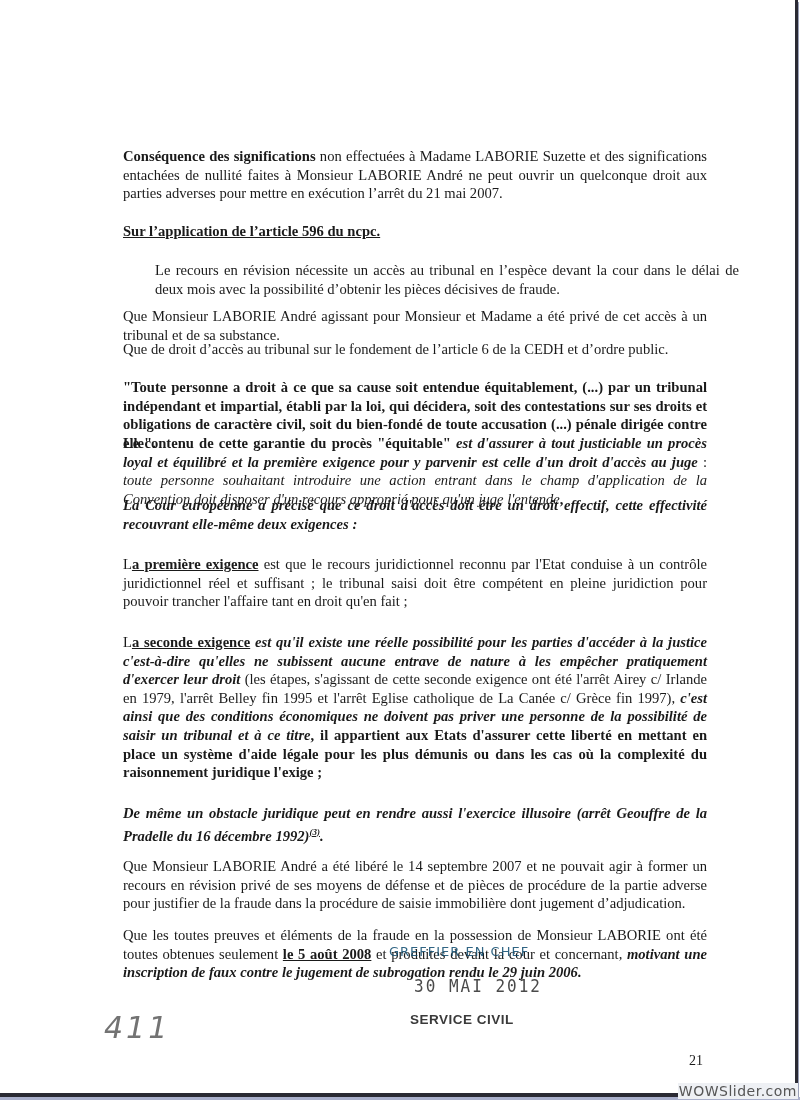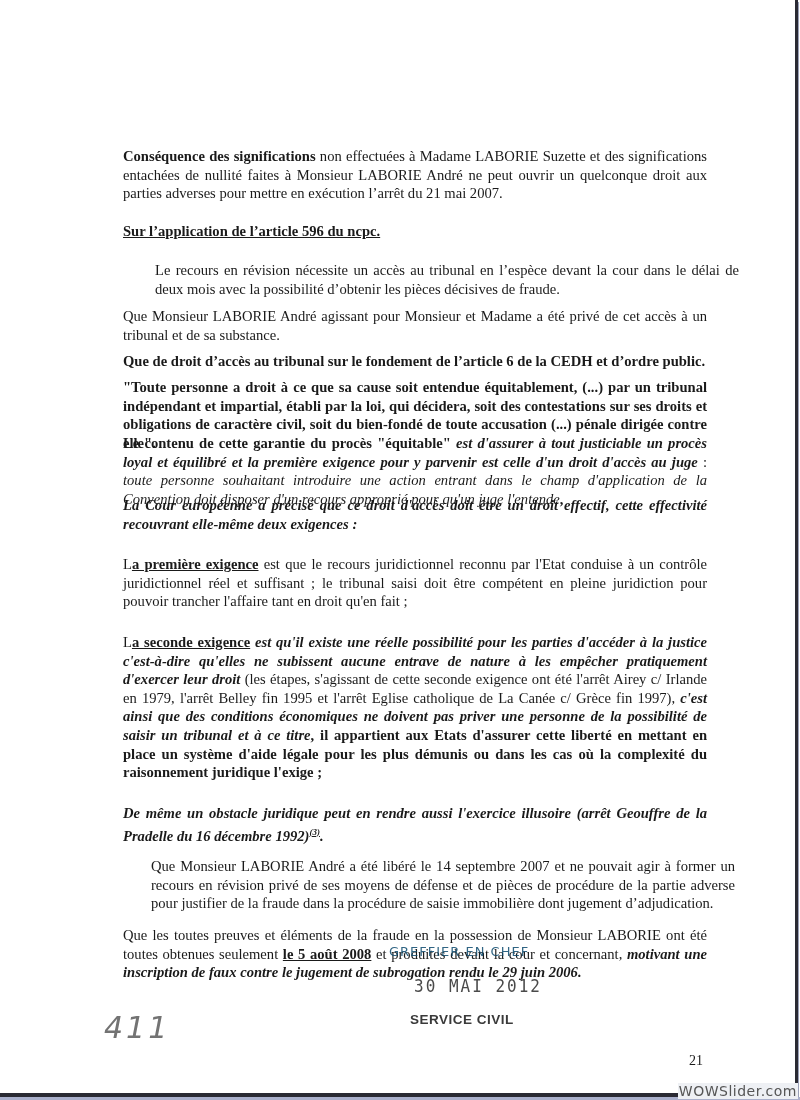--- a/index.html
+++ b/index.html
@@ -68,35 +68,35 @@
   <div class="content">
 
     <p class="para" style="top:147px;"><span class="b">Conséquence des significations</span><span> non effectuées à Madame LABORIE Suzette et des significations entachées de nullité faites à Monsieur LABORIE André ne peut ouvrir un quelconque droit aux parties adverses pour mettre en exécution l’arrêt du 21 mai 2007.</span></p>
 
     <p class="para left b u" style="top:222px;">Sur l’application de l’article 596 du ncpc.</p>
 
     <p class="para" style="top:261px;margin-left:32px;">Le recours en révision nécessite un accès au tribunal en l’espèce devant la cour dans le délai de deux mois avec la possibilité d’obtenir les pièces décisives de fraude.</p>
 
     <p class="para" style="top:307px;">Que Monsieur LABORIE André agissant pour Monsieur et Madame a été privé de cet accès à un tribunal et de sa substance.</p>
 
-    <p class="para left" style="top:352px;font-weight:bold;">Que de droit d’accès au tribunal sur le fondement de l’article 6 de la CEDH et d’ordre public.</p>
+    <p class="para left" style="top:340px;">Que de droit d’accès au tribunal sur le fondement de l’article 6 de la CEDH et d’ordre public.</p>
 
     <p class="para b" style="top:378px;">"Toute personne a droit à ce que sa cause soit entendue équitablement, (...) par un tribunal indépendant et impartial, établi par la loi, qui décidera, soit des contestations sur ses droits et obligations de caractère civil, soit du bien-fondé de toute accusation (...) pénale dirigée contre elle".</p>
 
     <p class="para" style="top:434px;"><span class="b">Le contenu de cette garantie du procès "équitable" </span><span class="b i">est d'assurer à tout justiciable un procès loyal et équilibré et la première exigence pour y parvenir est celle d'un droit d'accès au juge</span><span> : </span><span class="i">toute personne souhaitant introduire une action entrant dans le champ d'application de la Convention doit disposer d'un recours approprié pour qu'un juge l'entende</span><span class="b">,</span></p>
 
     <p class="para b i" style="top:472px;margin-top:24px;">La Cour européenne a précisé que ce droit d'accès doit être un droit effectif, cette effectivité recouvrant elle-même deux exigences :</p>
 
     <p class="para" style="top:555px;"><span>L</span><span class="b u">a première exigence</span><span> est que le recours juridictionnel reconnu par l'Etat conduise à un contrôle juridictionnel réel et suffisant ; le tribunal saisi doit être compétent en pleine juridiction pour pouvoir trancher l'affaire tant en droit qu'en fait ;</span></p>
 
     <p class="para" style="top:633px;"><span>L</span><span class="b u">a seconde exigence</span><span class="b i"> est qu'il existe une réelle possibilité pour les parties d'accéder à la justice c'est-à-dire qu'elles ne subissent aucune entrave de nature à les empêcher pratiquement d'exercer leur droit</span><span> (les étapes, s'agissant de cette seconde exigence ont été l'arrêt Airey c/ Irlande en 1979, l'arrêt Belley fin 1995 et l'arrêt Eglise catholique de La Canée c/ Grèce fin 1997), </span><span class="b i">c'est ainsi que des conditions économiques ne doivent pas priver une personne de la possibilité de saisir un tribunal et à ce titre</span><span class="b">, il appartient aux Etats d'assurer cette liberté en mettant en place un système d'aide légale pour les plus démunis ou dans les cas où la complexité du raisonnement juridique l'exige ;</span></p>
 
     <p class="para b i" style="top:804px;"><span>De même un obstacle juridique peut en rendre aussi l'exercice illusoire (arrêt Geouffre de la Pradelle du 16 décembre 1992)</span><sup class="fn">(3)</sup><span>.</span></p>
 
-    <p class="para" style="top:857px;margin-left:28px;">Que Monsieur LABORIE André a été libéré le 14 septembre 2007 et ne pouvait agir à former un recours en révision privé de ses moyens de défense et de pièces de procédure de la partie adverse pour justifier de la fraude dans la procédure de saisie immobilière dont jugement d’adjudication.</p>
+    <p class="para" style="top:857px;">Que Monsieur LABORIE André a été libéré le 14 septembre 2007 et ne pouvait agir à former un recours en révision privé de ses moyens de défense et de pièces de procédure de la partie adverse pour justifier de la fraude dans la procédure de saisie immobilière dont jugement d’adjudication.</p>
 
     <p class="para" style="top:926px;"><span>Que les toutes preuves et éléments de la fraude en la possession de Monsieur LABORIE ont été toutes obtenues seulement </span><span class="b u">le 5 août 2008</span><span> et produites devant la cour et concernant, </span><span class="b i">motivant une inscription de faux contre le jugement de subrogation rendu le 29 juin 2006.</span></p>
   </div>
 
   <div class="stamp-greffier">GREFFIER EN CHEF</div>
   <div class="stamp-date">30 MAI 2012</div>
   <div class="stamp-service">SERVICE CIVIL</div>
 
   <div class="handwritten">411</div>
   <div class="page-number">21</div>

